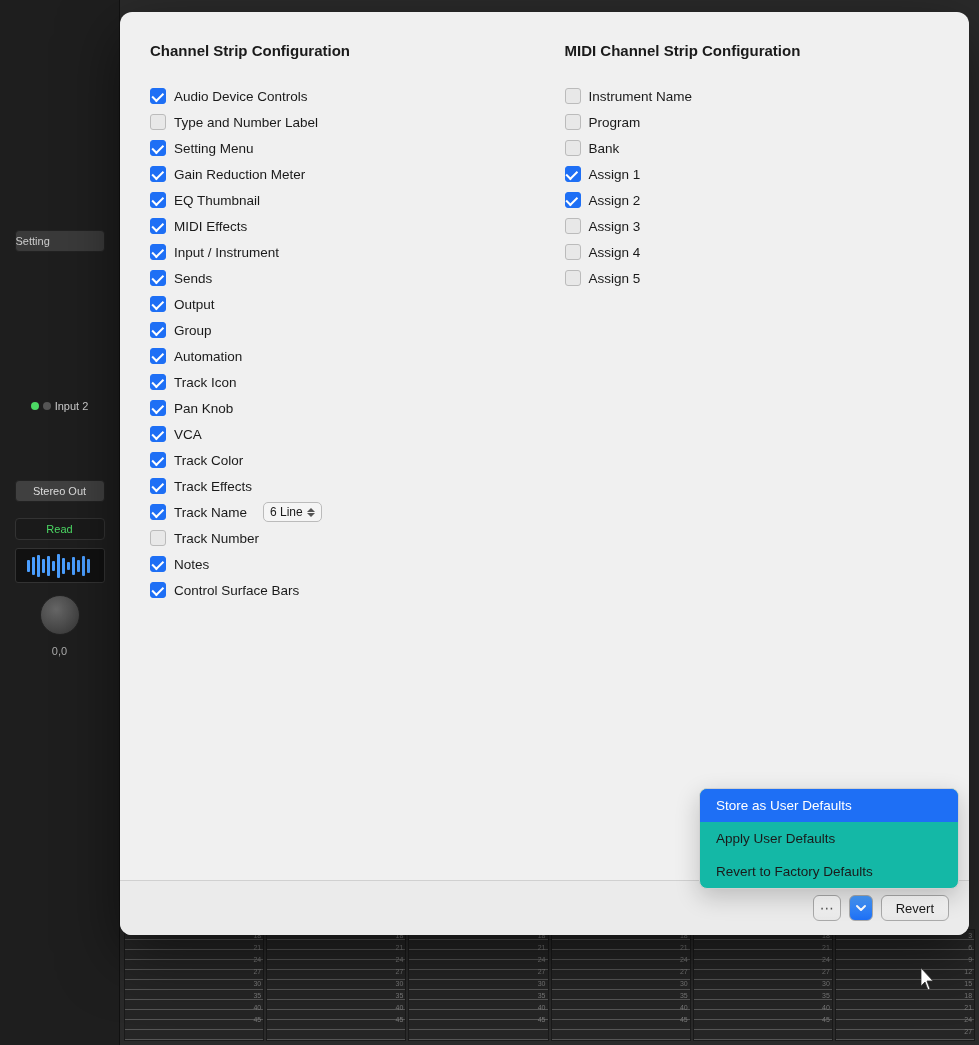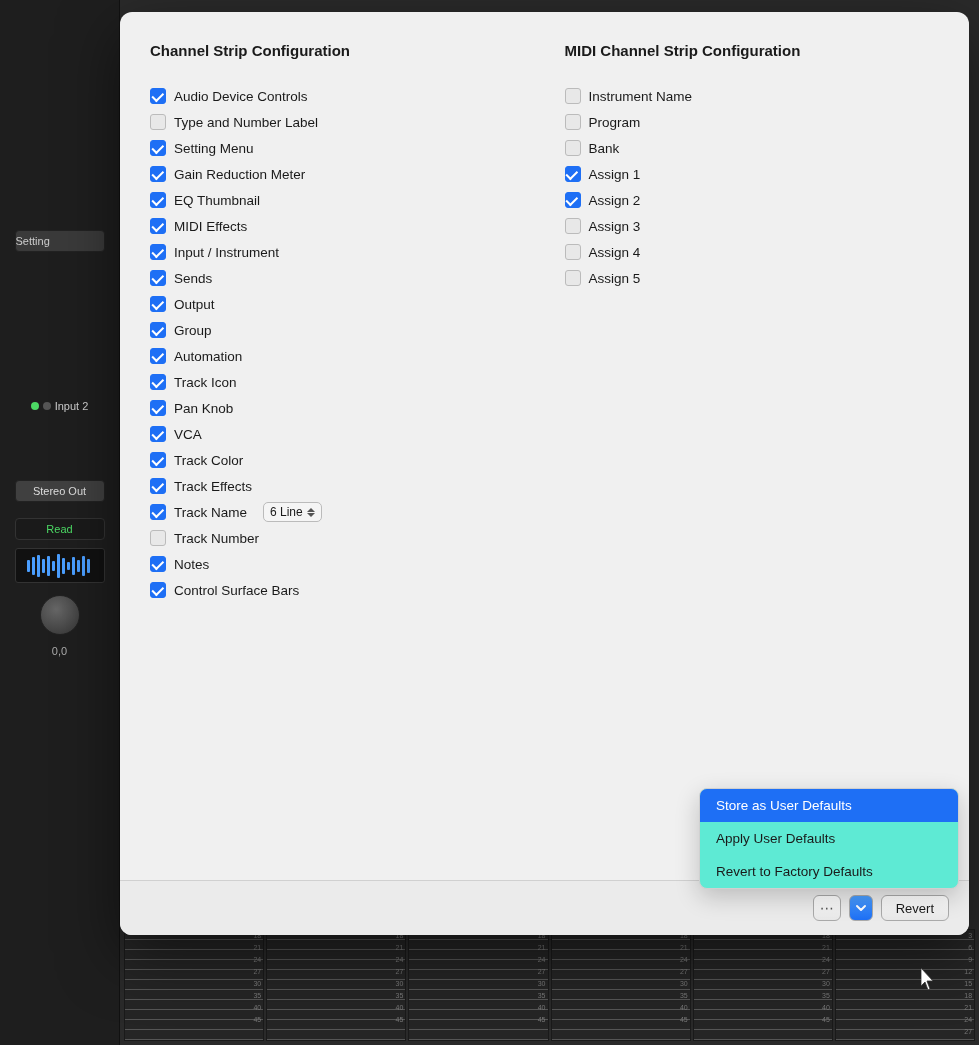--- a/index.html
+++ b/index.html
@@ -295,21 +295,21 @@
       align-items: center;
       justify-content: center;
       cursor: pointer;
     }
 
     
     .dropdown-menu {
       position: absolute;
       bottom: 46px;
       right: 10px;
-      background: #5eead4;
+      background: #14b8a6;
       border: 1px solid #d0d0d0;
       border-radius: 8px;
       box-shadow: 0 8px 24px rgba(0,0,0,0.2);
       overflow: hidden;
       min-width: 260px;
       z-index: 100;
     }
 
     .dropdown-item {
       padding: 9px 16px;

